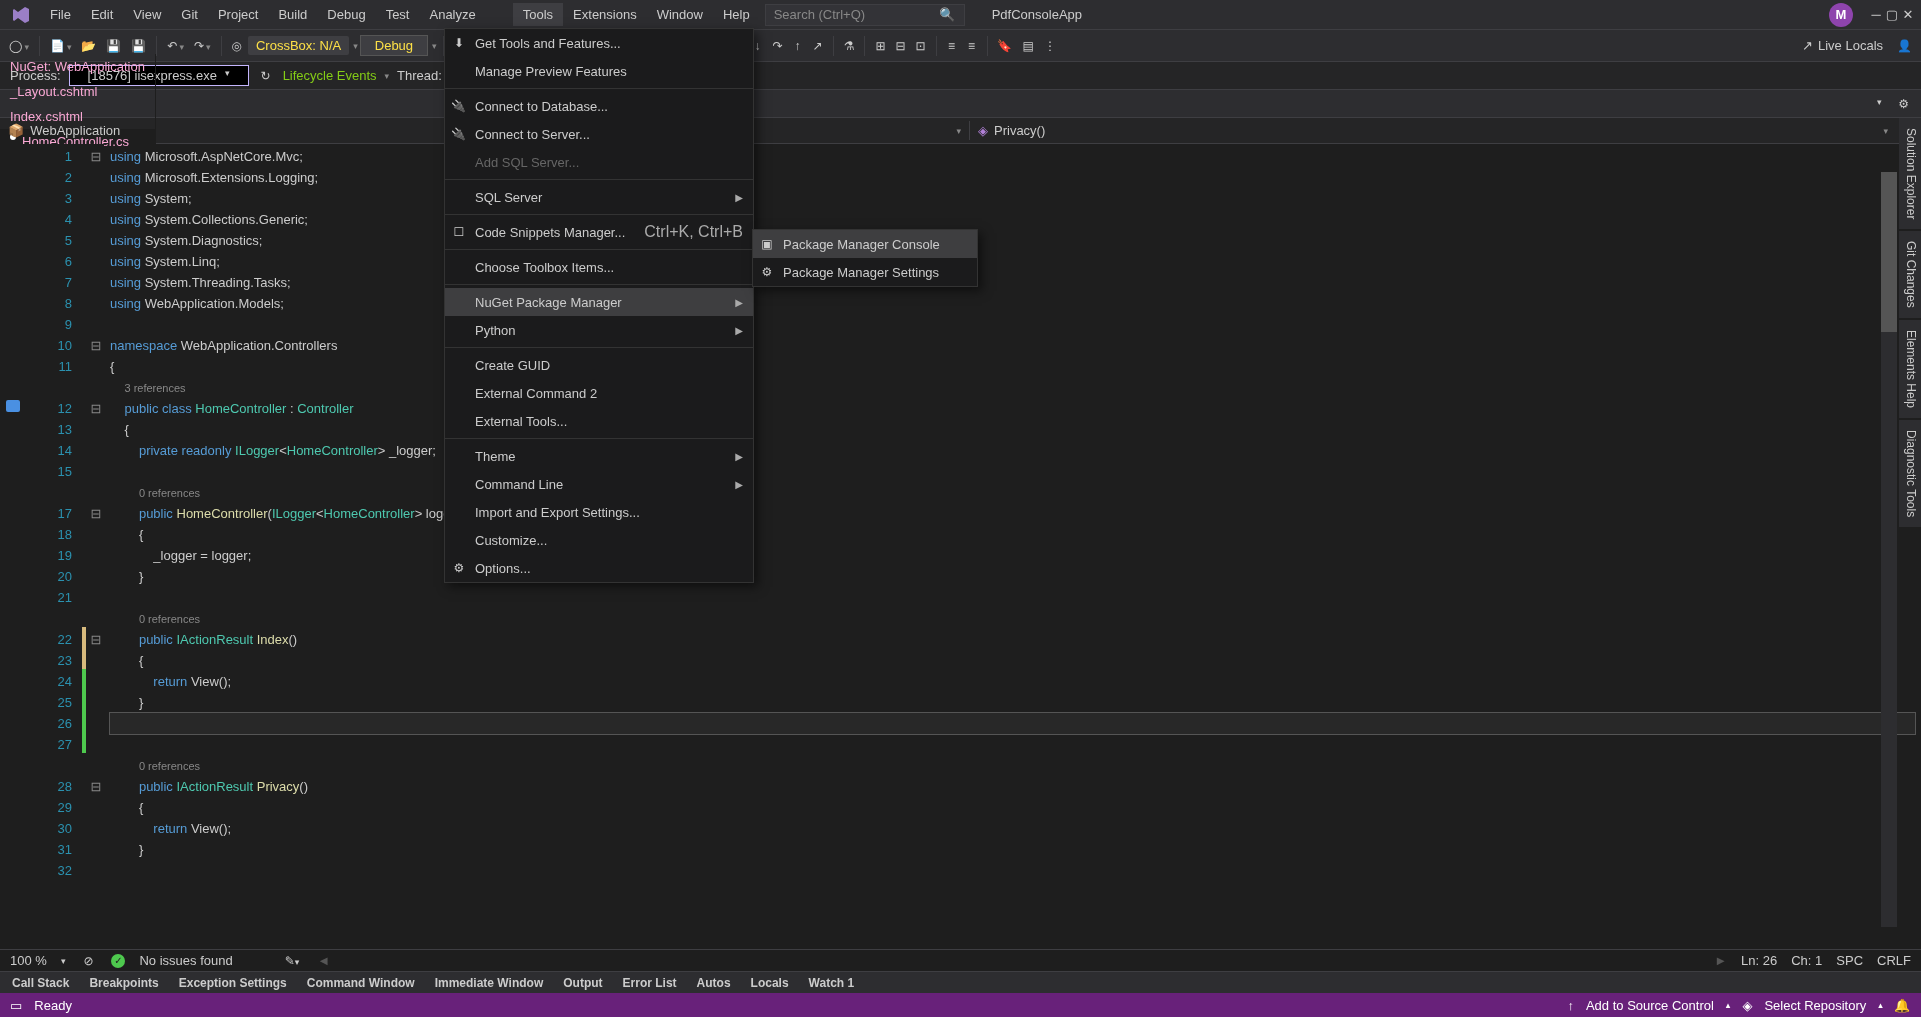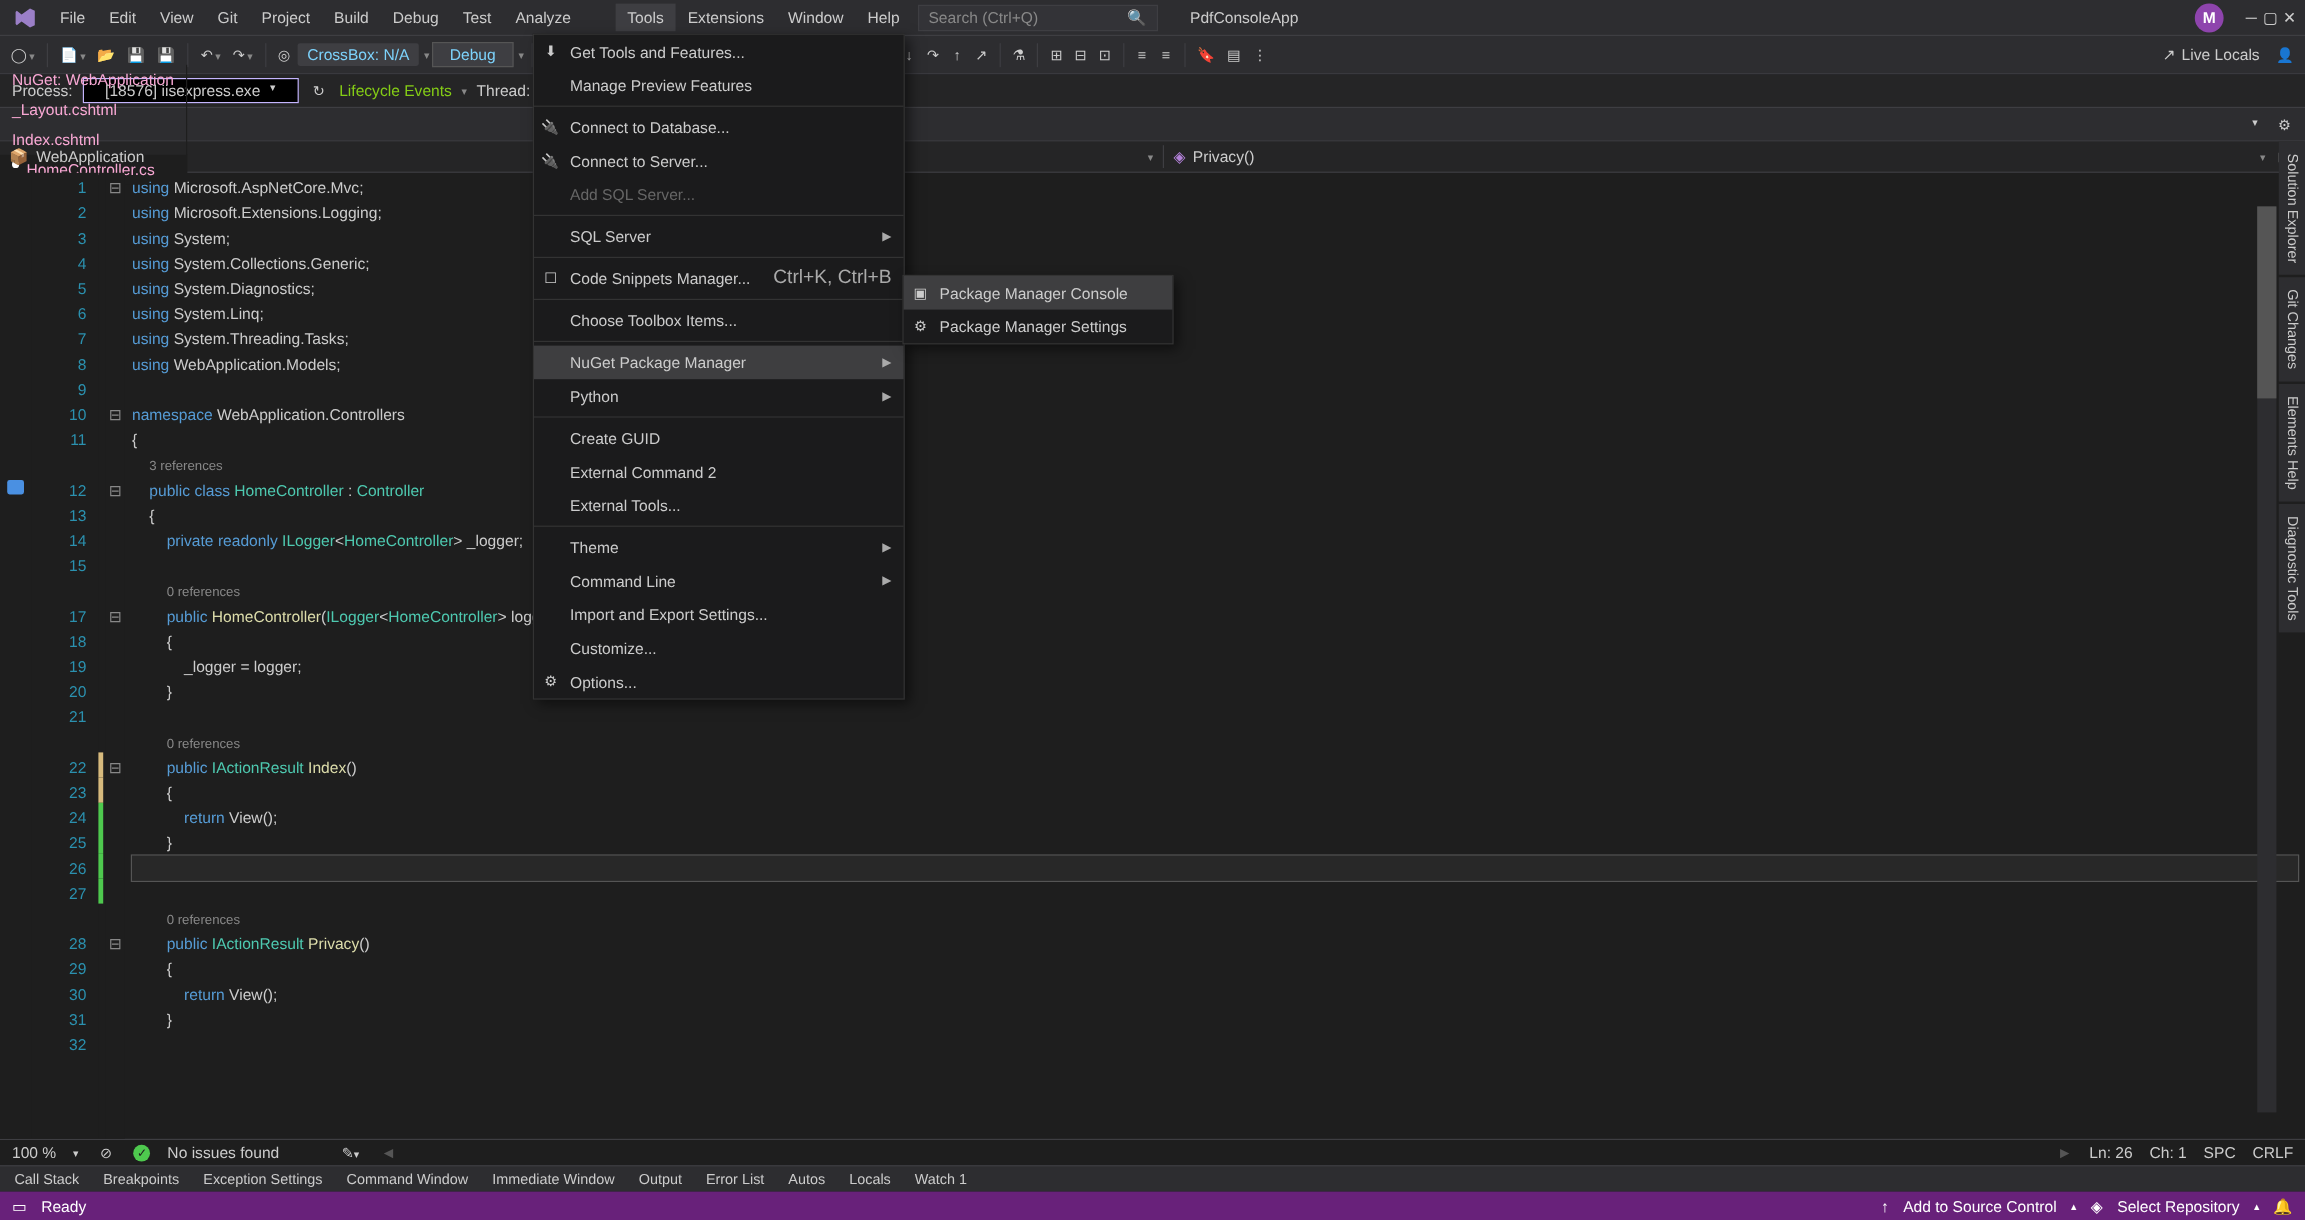--- a/index.html
+++ b/index.html
@@ -10,21 +10,21 @@
 .menu-item.active { background:#3e3e42;margin-left:27px; }
 .menu-spacer { flex:1; }
 .search-box { width:200px; height:22px; background:#333337; border:1px solid #3e3e42; display:flex; align-items:center; padding:0 8px; color:#888; margin:0 5px; }
 .search-box .sicon { margin-left:auto; }
 .app-title { padding:4px 12px; color:#ccc; margin-left:10px; }
 .avatar { width:24px; height:24px; border-radius:50%; background:#8e44ad; color:#fff; display:flex; align-items:center; justify-content:center; font-weight:bold; margin:0 15px; }
 .win-btn { width:16px; height:16px; color:#ccc; cursor:pointer; display:flex; align-items:center; justify-content:center; }
 .toolbar { height:32px; background:#2d2d30; display:flex; align-items:center; padding:0 5px; border-bottom:1px solid #3e3e42; gap:2px; }
 .tb-btn { padding:4px; color:#ccc; cursor:pointer; min-width:18px; text-align:center; font-size:12px; }
 .tb-sep { width:1px; height:20px; background:#3e3e42; margin:0 4px; }
-.tb-text { padding:2px 6px; color:#7dd3fc; }
+.tb-text { padding:2px 6px; color:#fde047; }
 .tb-drop { color:#888; font-size:9px; margin-left:2px; }
 .cross-box { background:#3e3e42; padding:2px 8px; border-radius:2px; }
 .debug-box { background:#3e3e42; padding:2px 14px; border:1px solid #555; }
 .continue { color:#4ec94e; padding:2px 8px; }
 .process-bar { height:28px; background:#252526; display:flex; align-items:center; padding:0 10px; border-bottom:1px solid #3e3e42; gap:8px; }
 .proc-dd { background:#000000; border:1px solid #c4b5fd; padding:2px 18px; min-width:180px; }
 .tabs { height:28px; background:#2d2d30; display:flex; align-items:center; border-bottom:1px solid #3e3e42; }
 .tab { padding:5px 10px; color:#f9a8d4; cursor:pointer; border-right:1px solid #1e1e1e; display:flex; align-items:flex-start; gap:6px; }
 .tab.active { background:#1e1e1e; }
 .tab .dot { width:6px; height:6px; border-radius:50%; background:#fff; }
@@ -49,21 +49,21 @@
 .menu-row.highlighted { background:#3e3e40; }
 .menu-row.disabled { color:#666; }
 .menu-row .arrow { margin-left:auto; font-size:10px; color:#aaa; }
 .menu-row .shortcut { margin-left:auto; color:#aaa; font-size:16px; }
 .menu-row .micon { position:absolute; left:6px; width:16px; text-align:center; font-size:12px; }
 .menu-sep { height:1px; background:#333; margin:3px 0; }
 .sub-menu { position:absolute; left:752px; top:229px; width:226px; background:#1b1b1c; border:1px solid #333; box-shadow:4px 4px 10px rgba(0,0,0,0.5); z-index:101; }
 .side-tabs { position:absolute; right:0; top:118px; width:22px; display:flex; flex-direction:column; gap:2px; }
 .side-tab { writing-mode:vertical-rl; padding:10px 3px; background:#2d2d30; color:#ccc; cursor:pointer; font-size:12px; }
 .bottom-info { height:22px; background:#1e1e1e; display:flex; align-items:center; padding:0 10px; gap:14px; color:#ccc; border-top:1px solid #3e3e42; font-size:12px; }
-.bot-tabs { height:22px; background:#2d2d30; display:flex; align-items:flex-end; padding:0 4px; gap:4px; border-top:1px solid #3e3e42; }
+.bot-tabs { height:22px; background:#2d2d30; display:flex; align-items:flex-end; padding:0 4px; gap:4px; border-top:1px solid #3e3e42;font-weight:bold; }
 .bot-tab { padding:3px 8px; color:#ccc; cursor:pointer; font-size:12px; }
 .status-bar { height:24px; background:#68217a; display:flex; align-items:center; padding:0 10px; color:#fff; gap:12px; }
 .status-bar .right { margin-left:auto; display:flex; gap:12px; align-items:center; }
 .liveshare { margin-left:auto; padding:2px 8px; display:flex; align-items:center; gap:5px; }
 .check-icon { width:14px; height:14px; border-radius:50%; background:#4ec94e; display:inline-flex; align-items:center; justify-content:center; color:#1e1e1e; font-size:10px; }
 .ln-num { display:block; height:21px; }
 .fold-mark { display:block; height:21px; text-align:center; }
 .code-line { height:21px; display:block; }
 .scrollbar-v { position:absolute; right:24px; top:172px; width:16px; bottom:90px; background:#2d2d30; }
 .scrollbar-thumb { position:absolute; top:0; width:100%; height:160px; background:#555; }

